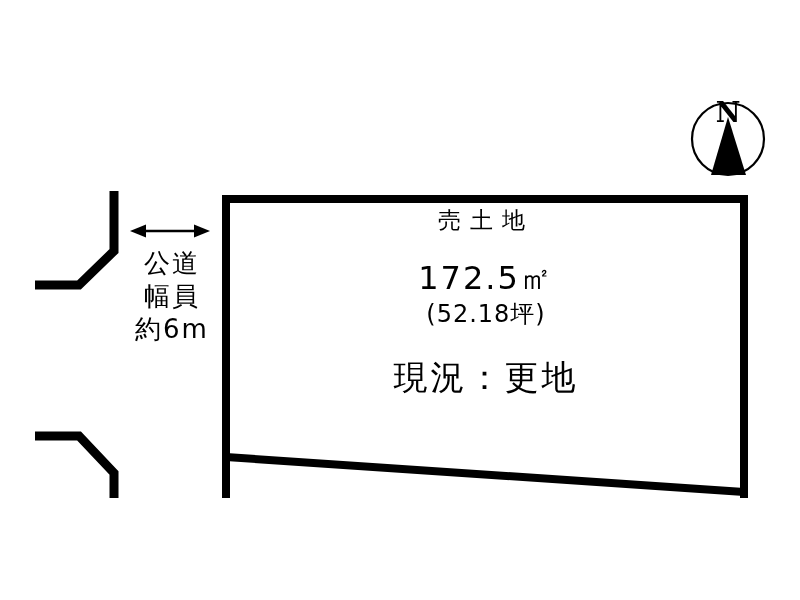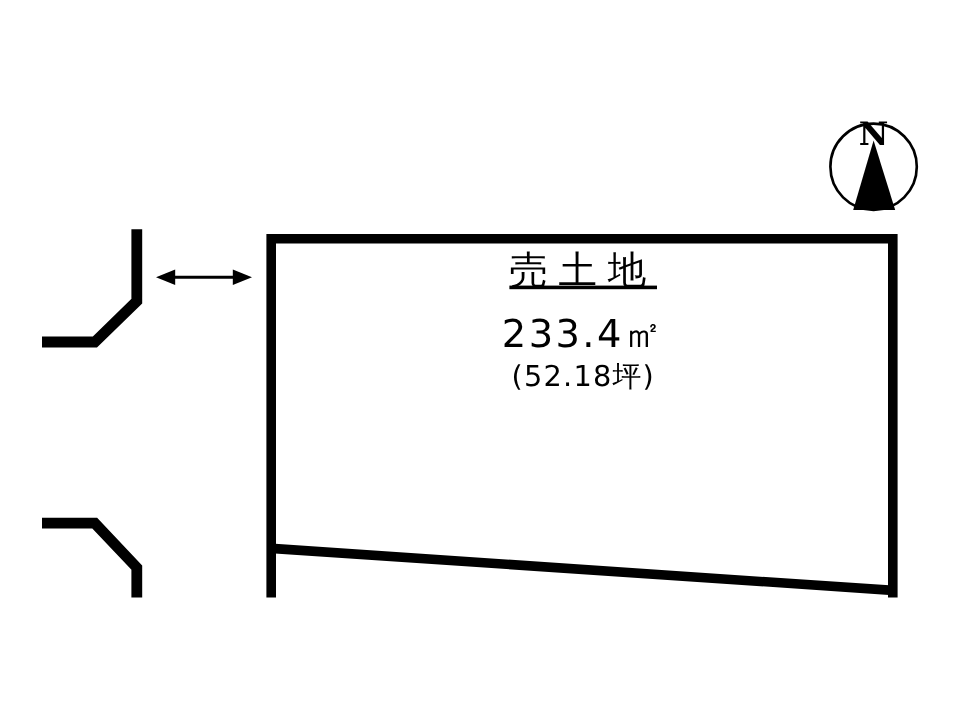--- a/index.html
+++ b/index.html
@@ -25,21 +25,21 @@
     position: absolute;
     text-align: center;
     line-height: 1;
     white-space: nowrap;
     color: #000;
   }
   .plot-line {
     left: 227px;
     width: 518px;
   }
-  .t-title   { top: 209px; font-size: 32px; letter-spacing: 9px; text-decoration: underline; }
+  .t-title   { top: 209px; font-size: 23px; letter-spacing: 9px; }
   .t-sqm     { top: 262px; font-size: 32px; letter-spacing: 2px; }
   .t-tsubo   { top: 302px; font-size: 24px; letter-spacing: 1px; }
   .t-status  { top: 360px; font-size: 34px; letter-spacing: 3px; }
   .t-cond    { top: 401px; font-size: 34px; letter-spacing: 0px; }
   .road-label {
     left: 112px;
     top: 247px;
     width: 120px;
     font-size: 26px;
     line-height: 33px;
@@ -76,19 +76,25 @@
       <polygon points="210,231 194,224.5 194,237.5" fill="#000"></polygon>
     </g>
 
     <g>
       <circle cx="728" cy="139" r="36" fill="none" stroke="#000" stroke-width="2.2"></circle>
       <polygon points="728,117 711,175 746,175" fill="#000"></polygon>
     </g>
   </svg>
 
   <div class="txt plot-line t-title">売土地</div>
-  <div class="txt plot-line t-sqm">233.4㎡</div>
+  <div class="txt plot-line t-sqm">172.5㎡</div>
   <div class="txt plot-line t-tsubo">(52.18坪)</div>
+  <div class="txt plot-line t-status">現況：更地</div>
 
+  <div class="txt road-label">
+    <span>公道</span>
+    <span>幅員</span>
+    <span>約6m</span>
+  </div>
 
   <div class="txt north-label">N</div>
 
 </div>
 
 </body></html>

